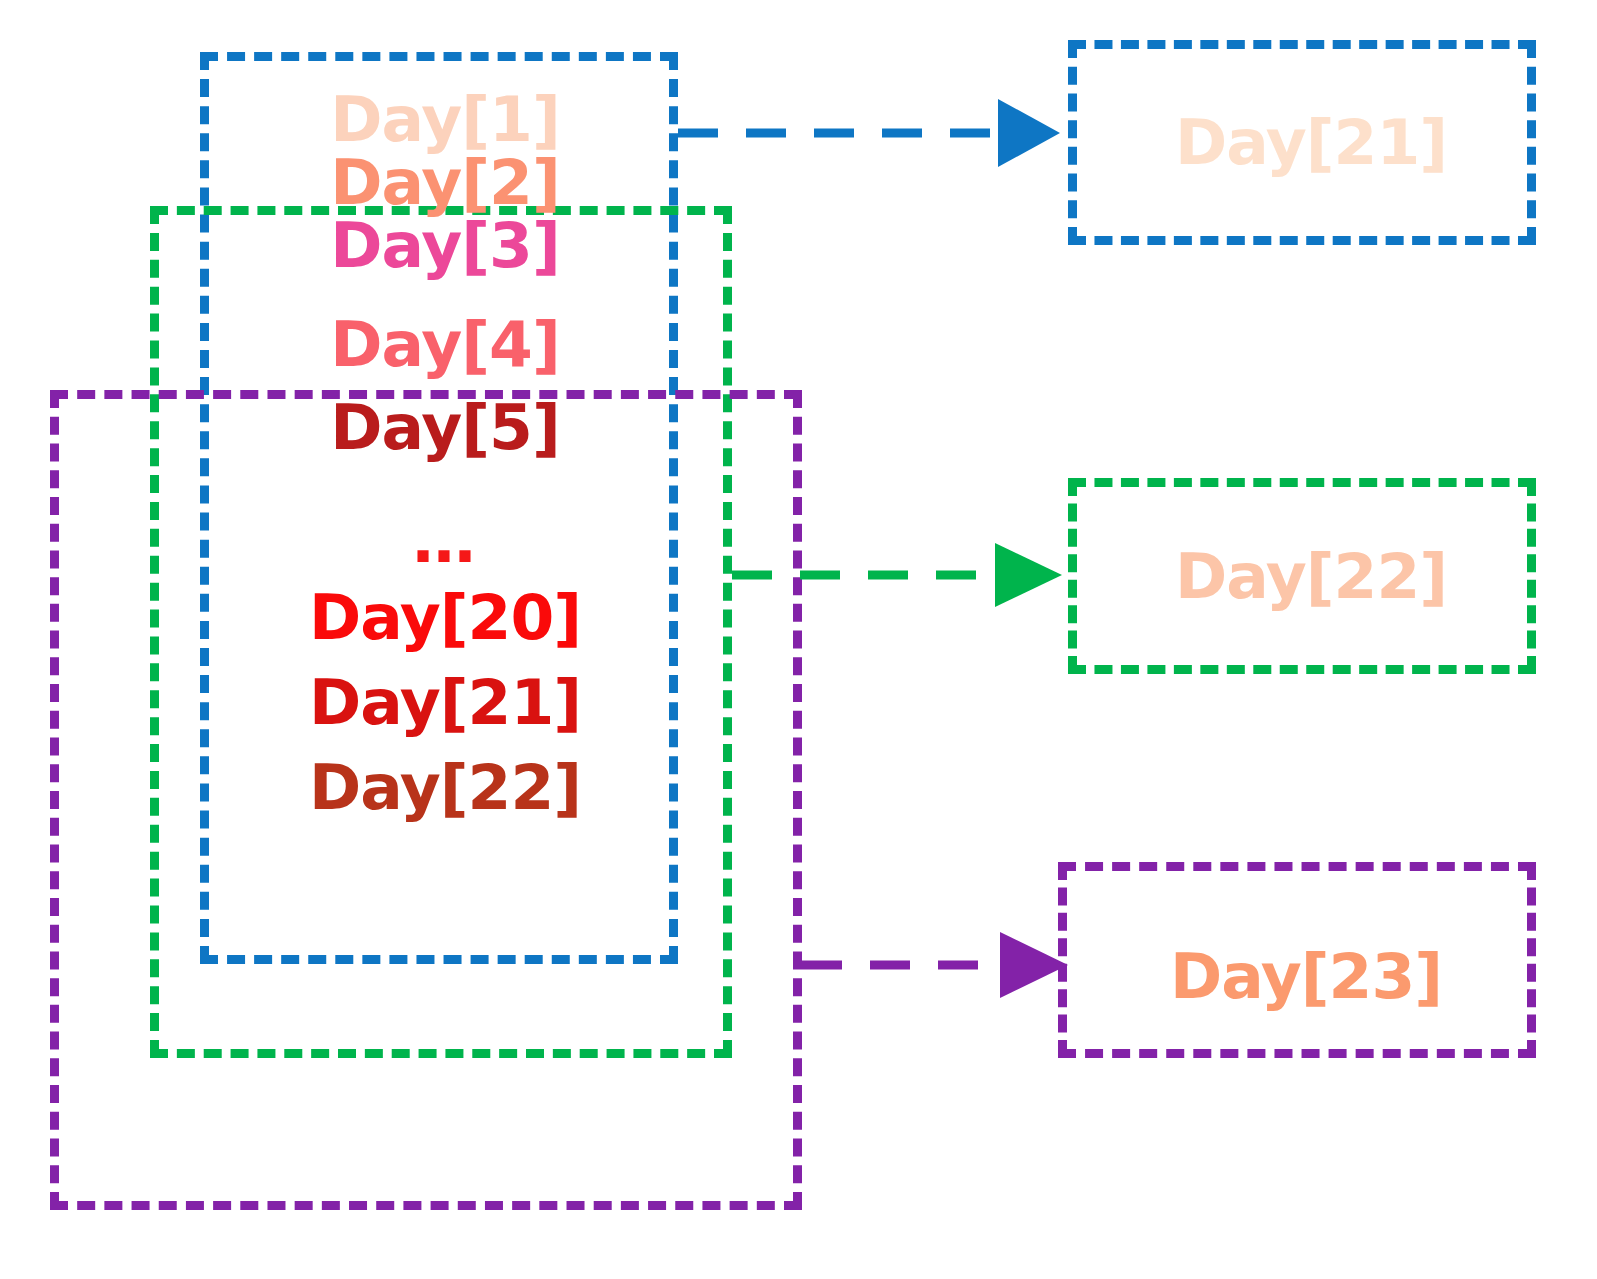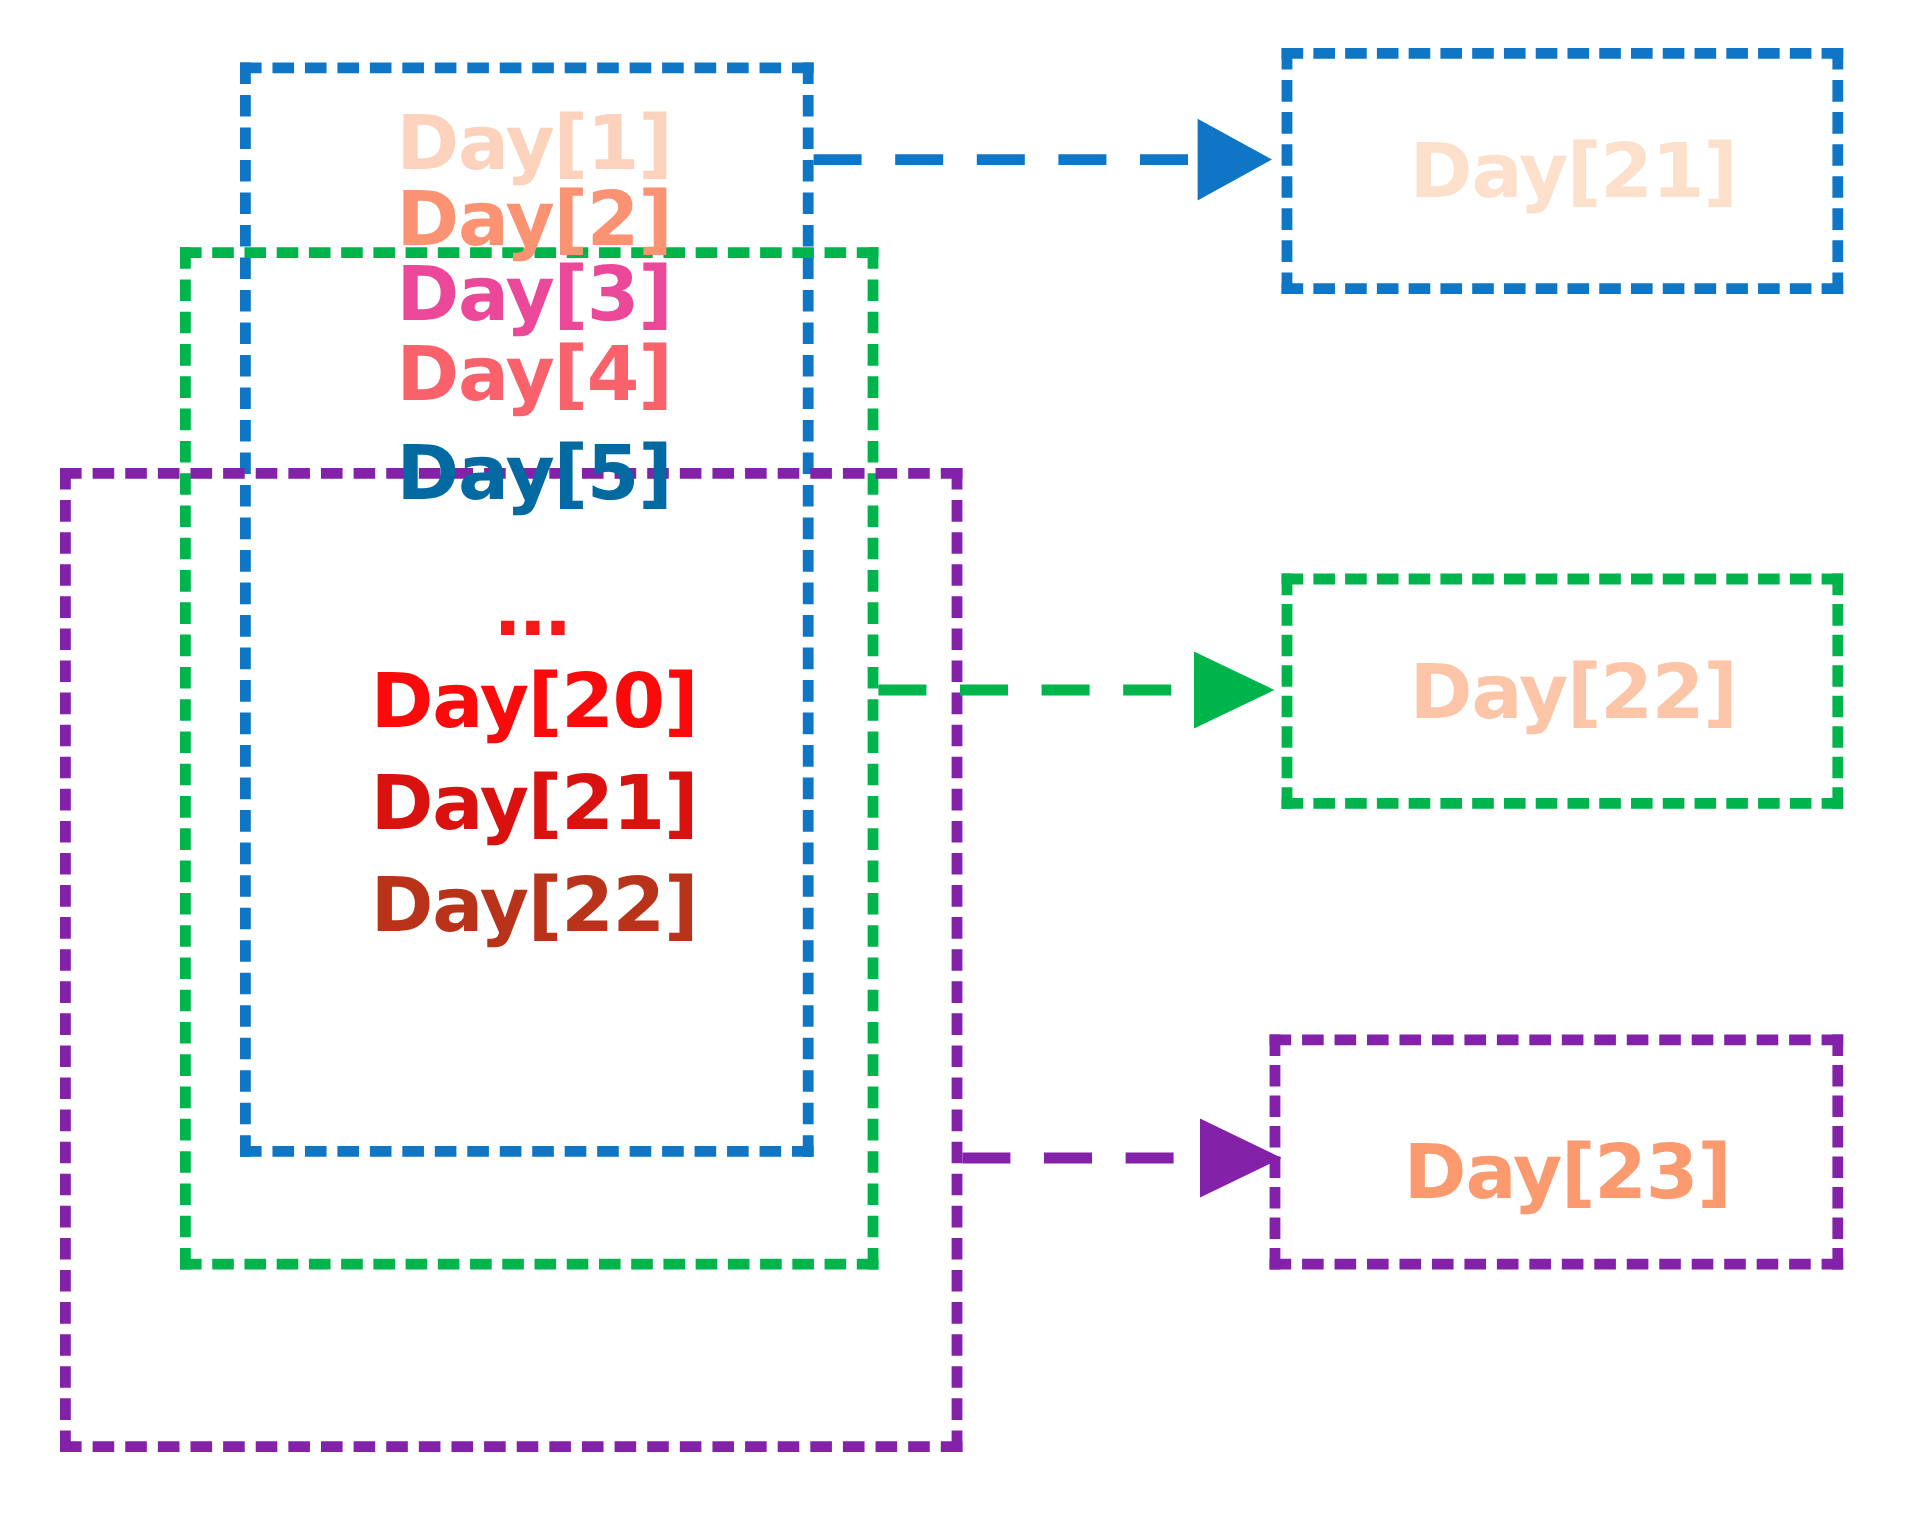--- a/index.html
+++ b/index.html
@@ -88,22 +88,22 @@
   <div class="group-box gb-blue" style="left:200px; top:52px; width:478px; height:912px;"></div>
 
   <div class="group-box gb-green" style="left:150px; top:206px; width:582px; height:852px;"></div>
 
   <div class="group-box gb-purple" style="left:50px; top:390px; width:752px; height:820px;"></div>
 
   <div class="day-stack">
     <div class="day-label" style="color:#FCD2BC; margin-top:28px;">Day[1]</div>
     <div class="day-label" style="color:#FB9272; ">Day[2]</div>
     <div class="day-label" style="color:#ec4899; ">Day[3]</div>
-    <div class="day-label" style="color:#F9616B; margin-top:3px;">Day[4]</div>
-    <div class="day-label" style="color:#0369a1; margin-top:20px;">Day[5]</div>
+    <div class="day-label" style="color:#F9616B; margin-top:36px;">Day[4]</div>
+    <div class="day-label" style="color:#b91c1c; margin-top:20px;">Day[5]</div>
     <div class="day-ellipsis" style="color:#F51818; margin-top:50px;">…</div>
     <div class="day-label" style="color:#FA0A0A; margin-top:14px;">Day[20]</div>
     <div class="day-label" style="color:#D91210; margin-top:22px;">Day[21]</div>
     <div class="day-label" style="color:#B8331A; margin-top:22px;">Day[22]</div>
   </div>
 
   <svg id="connectors" viewBox="0 0 1597 1279" xmlns="http://www.w3.org/2000/svg">
 
     <g>
       <line x1="678" y1="133" x2="1002" y2="133" stroke="#0E76C4" stroke-width="9" stroke-dasharray="40 28" stroke-linecap="butt"></line>

